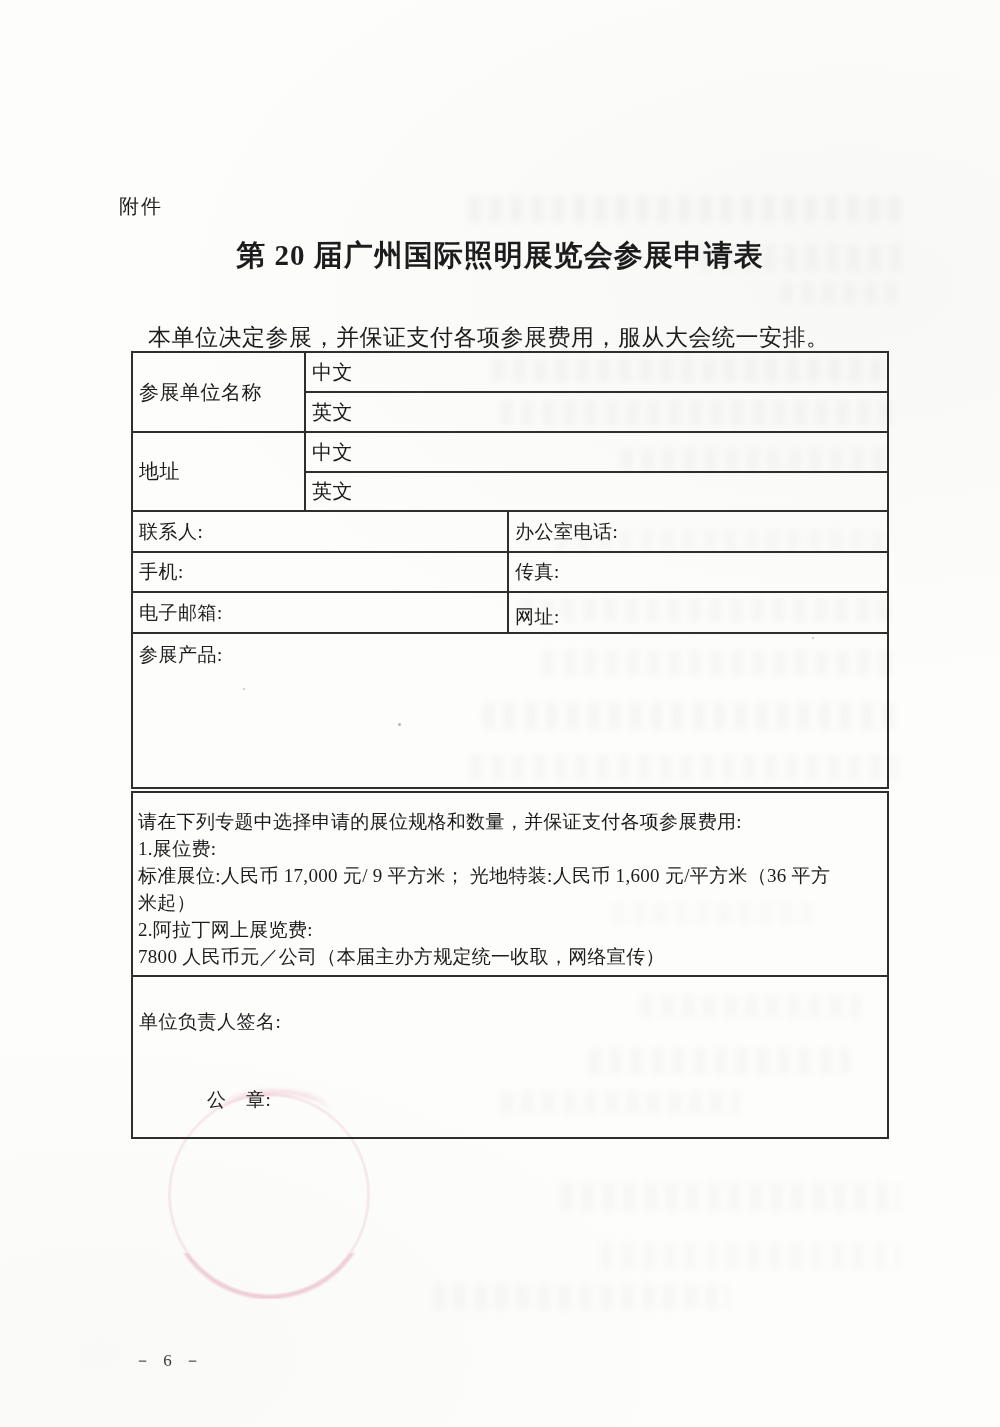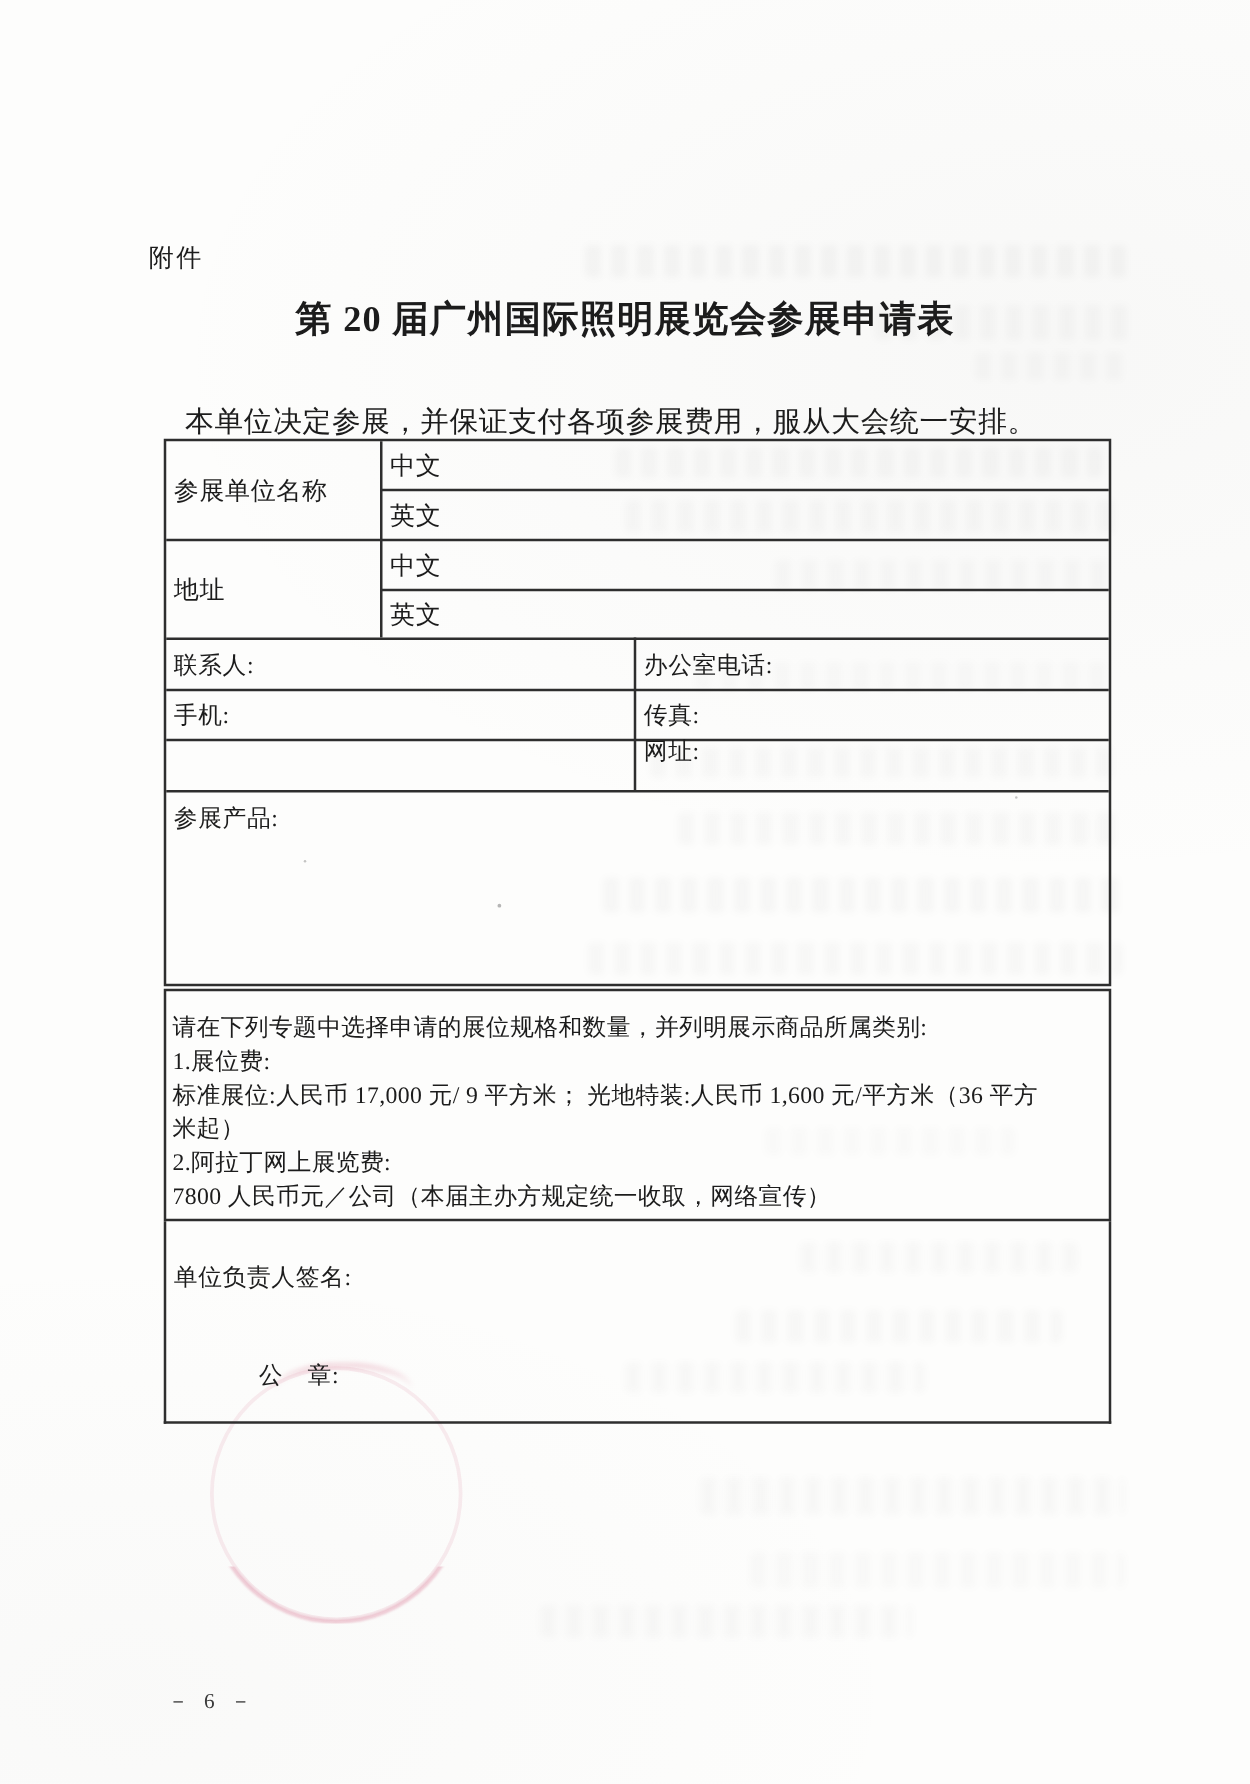--- a/index.html
+++ b/index.html
@@ -119,27 +119,28 @@
   <div class="cell" style="left:0;top:80px;width:171px;height:77px">地址</div>
   <div class="cell" style="left:173px;top:80px;width:110px;height:38px">中文</div>
   <div class="cell" style="left:285px;top:80px;width:469px;height:38px"></div>
   <div class="cell" style="left:173px;top:120px;width:110px;height:37px">英文</div>
   <div class="cell" style="left:285px;top:120px;width:469px;height:37px"></div>
 
   <div class="cell small" style="left:0;top:159px;width:374px;height:39px">联系人:</div>
   <div class="cell small" style="left:376px;top:159px;width:378px;height:39px">办公室电话:</div>
   <div class="cell small" style="left:376px;top:200px;width:378px;height:38px">传真:</div>
   <div class="cell small" style="left:0;top:200px;width:374px;height:38px">手机:</div>
-  <div class="cell small" style="left:376px;top:228px;width:370px;height:39px">网址:</div>
+  <div class="cell small" style="left:0;top:240px;width:374px;height:39px">电子邮箱:</div>
+  <div class="cell small" style="left:376px;top:244px;width:370px;height:39px">网址:</div>
 
   <div class="cell small topalign" style="left:0;top:281px;width:754px;height:153px">参展产品:</div>
 </div>
 
 <div class="box box2">
-  <div class="fee-line" style="top:16px">请在下列专题中选择申请的展位规格和数量，并列明展示商品所属类别:</div>
+  <div class="fee-line" style="top:16px">请在下列专题中选择申请的展位规格和数量，并保证支付各项参展费用:</div>
   <div class="fee-line" style="top:43px">1.展位费:</div>
   <div class="fee-line" style="top:70px">标准展位:人民币 17,000 元/ 9 平方米； 光地特装:人民币 1,600 元/平方米（36 平方</div>
   <div class="fee-line" style="top:97px">米起）</div>
   <div class="fee-line" style="top:124px">2.阿拉丁网上展览费:</div>
   <div class="fee-line" style="top:151px">7800 人民币元／公司（本届主办方规定统一收取，网络宣传）</div>
 </div>
 
 <div class="box box3">
   <div class="sig-label" style="left:6px;top:32px">单位负责人签名:</div>
   <div class="sig-label" style="left:74px;top:110px">公　章:</div>

